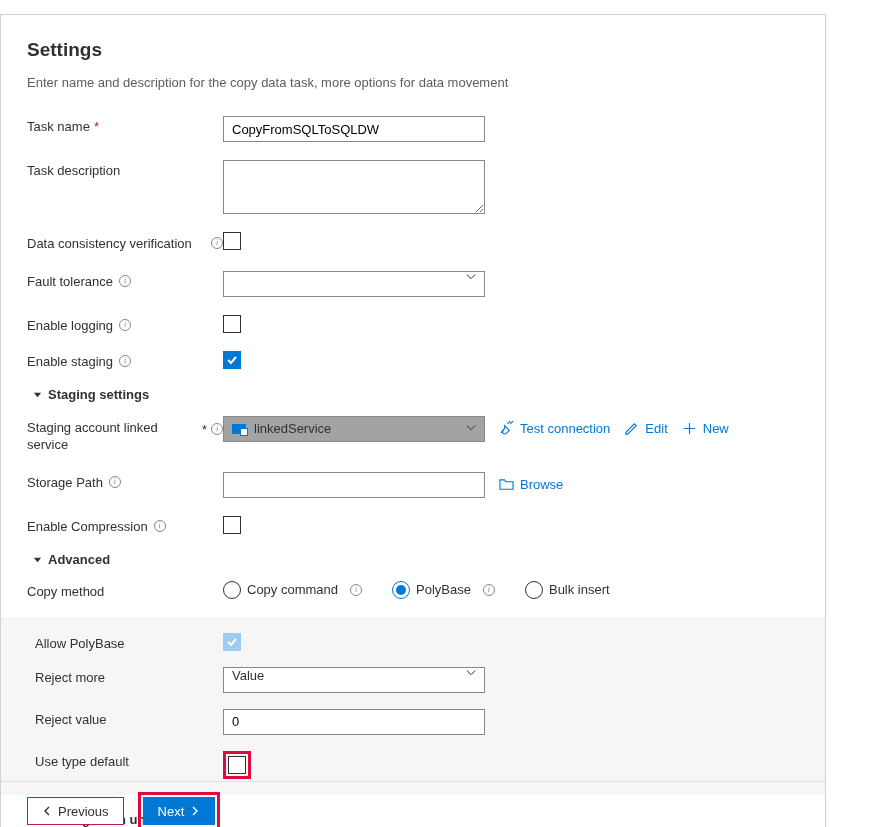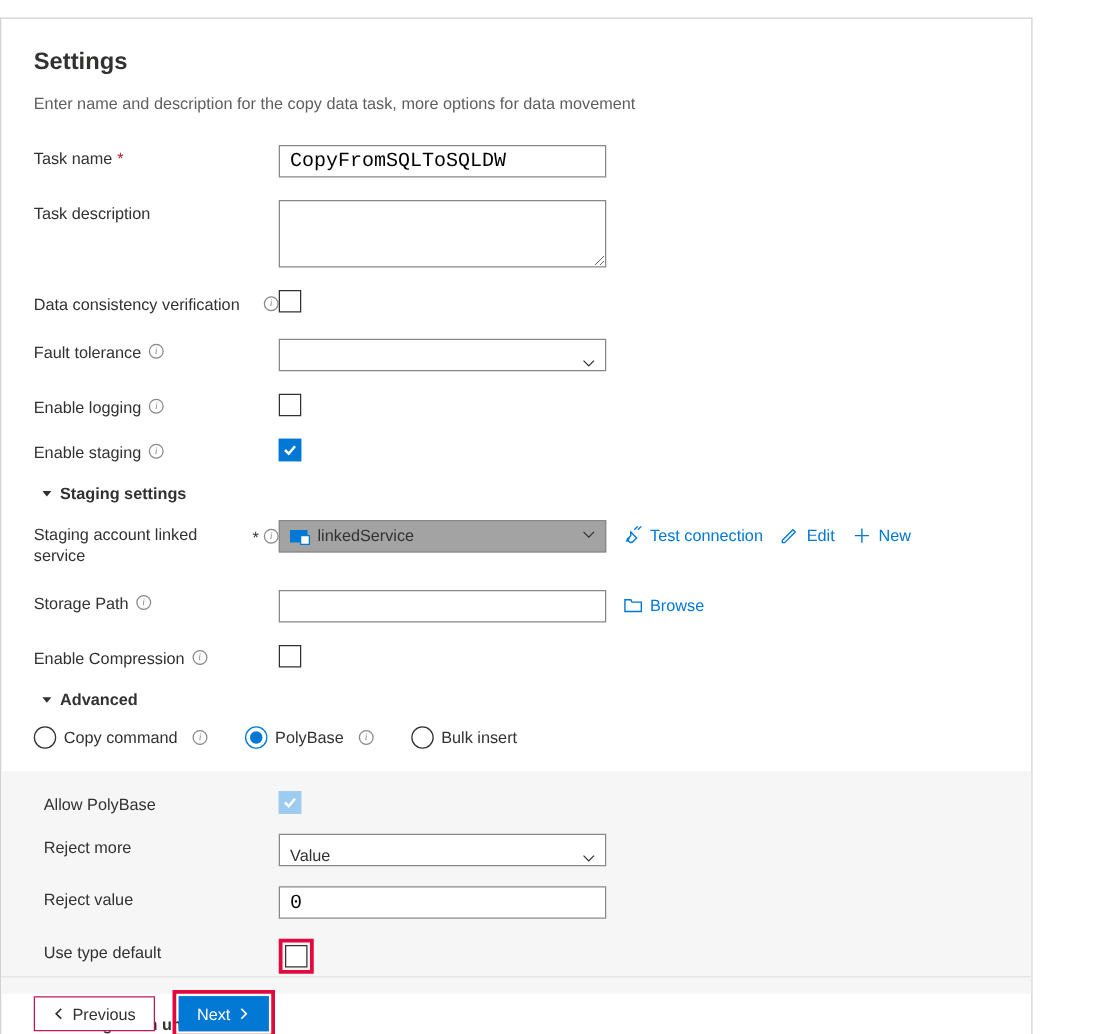--- a/index.html
+++ b/index.html
@@ -78,40 +78,39 @@
     display: flex;
     align-items: center;
     gap: 14px;
     flex-wrap: wrap;
   }
   input[type="text"].txt {
     width: 262px;
     height: 26px;
     border: 1px solid #8a8886;
     padding: 0 8px;
-    font-size: 16px;
+    font-size: 13px;
     outline: none;
-    font-family: Liberation Mono, monospace;
   }
   textarea.txt {
     width: 262px;
     height: 54px;
     border: 1px solid #8a8886;
     padding: 4px 8px;
     font-size: 13px;
     resize: both;
     outline: none;
   }
   .select {
     width: 262px;
     height: 26px;
     border: 1px solid #8a8886;
     background: #fff;
     display: flex;
-    align-items: flex-end;
+    align-items: flex-start;
     justify-content: space-between;
     padding: 0 8px;
     font-size: 13px;
     cursor: pointer;
   }
   .select .chev {
     width: 10px;
     height: 10px;
     display: flex;
     align-items: center;
@@ -420,20 +419,21 @@
   <div class="section-head">
     <span class="caret">
       <svg viewBox="0 0 10 10">
           <path d="M1 7 L5 2 L9 7 Z" fill="#323130"></path>
         </svg>
     </span>
     <span>Advanced</span>
   </div>
 
   <div class="form-row">
+    <div class="label-col">Copy method</div>
     <div class="input-col radio-row">
       <div class="radio">
         <span class="dot"></span>
         <span>Copy command</span>
         <span class="info-icon">i</span>
       </div>
       <div class="radio selected">
         <span class="dot"></span>
         <span>PolyBase</span>
         <span class="info-icon">i</span>

